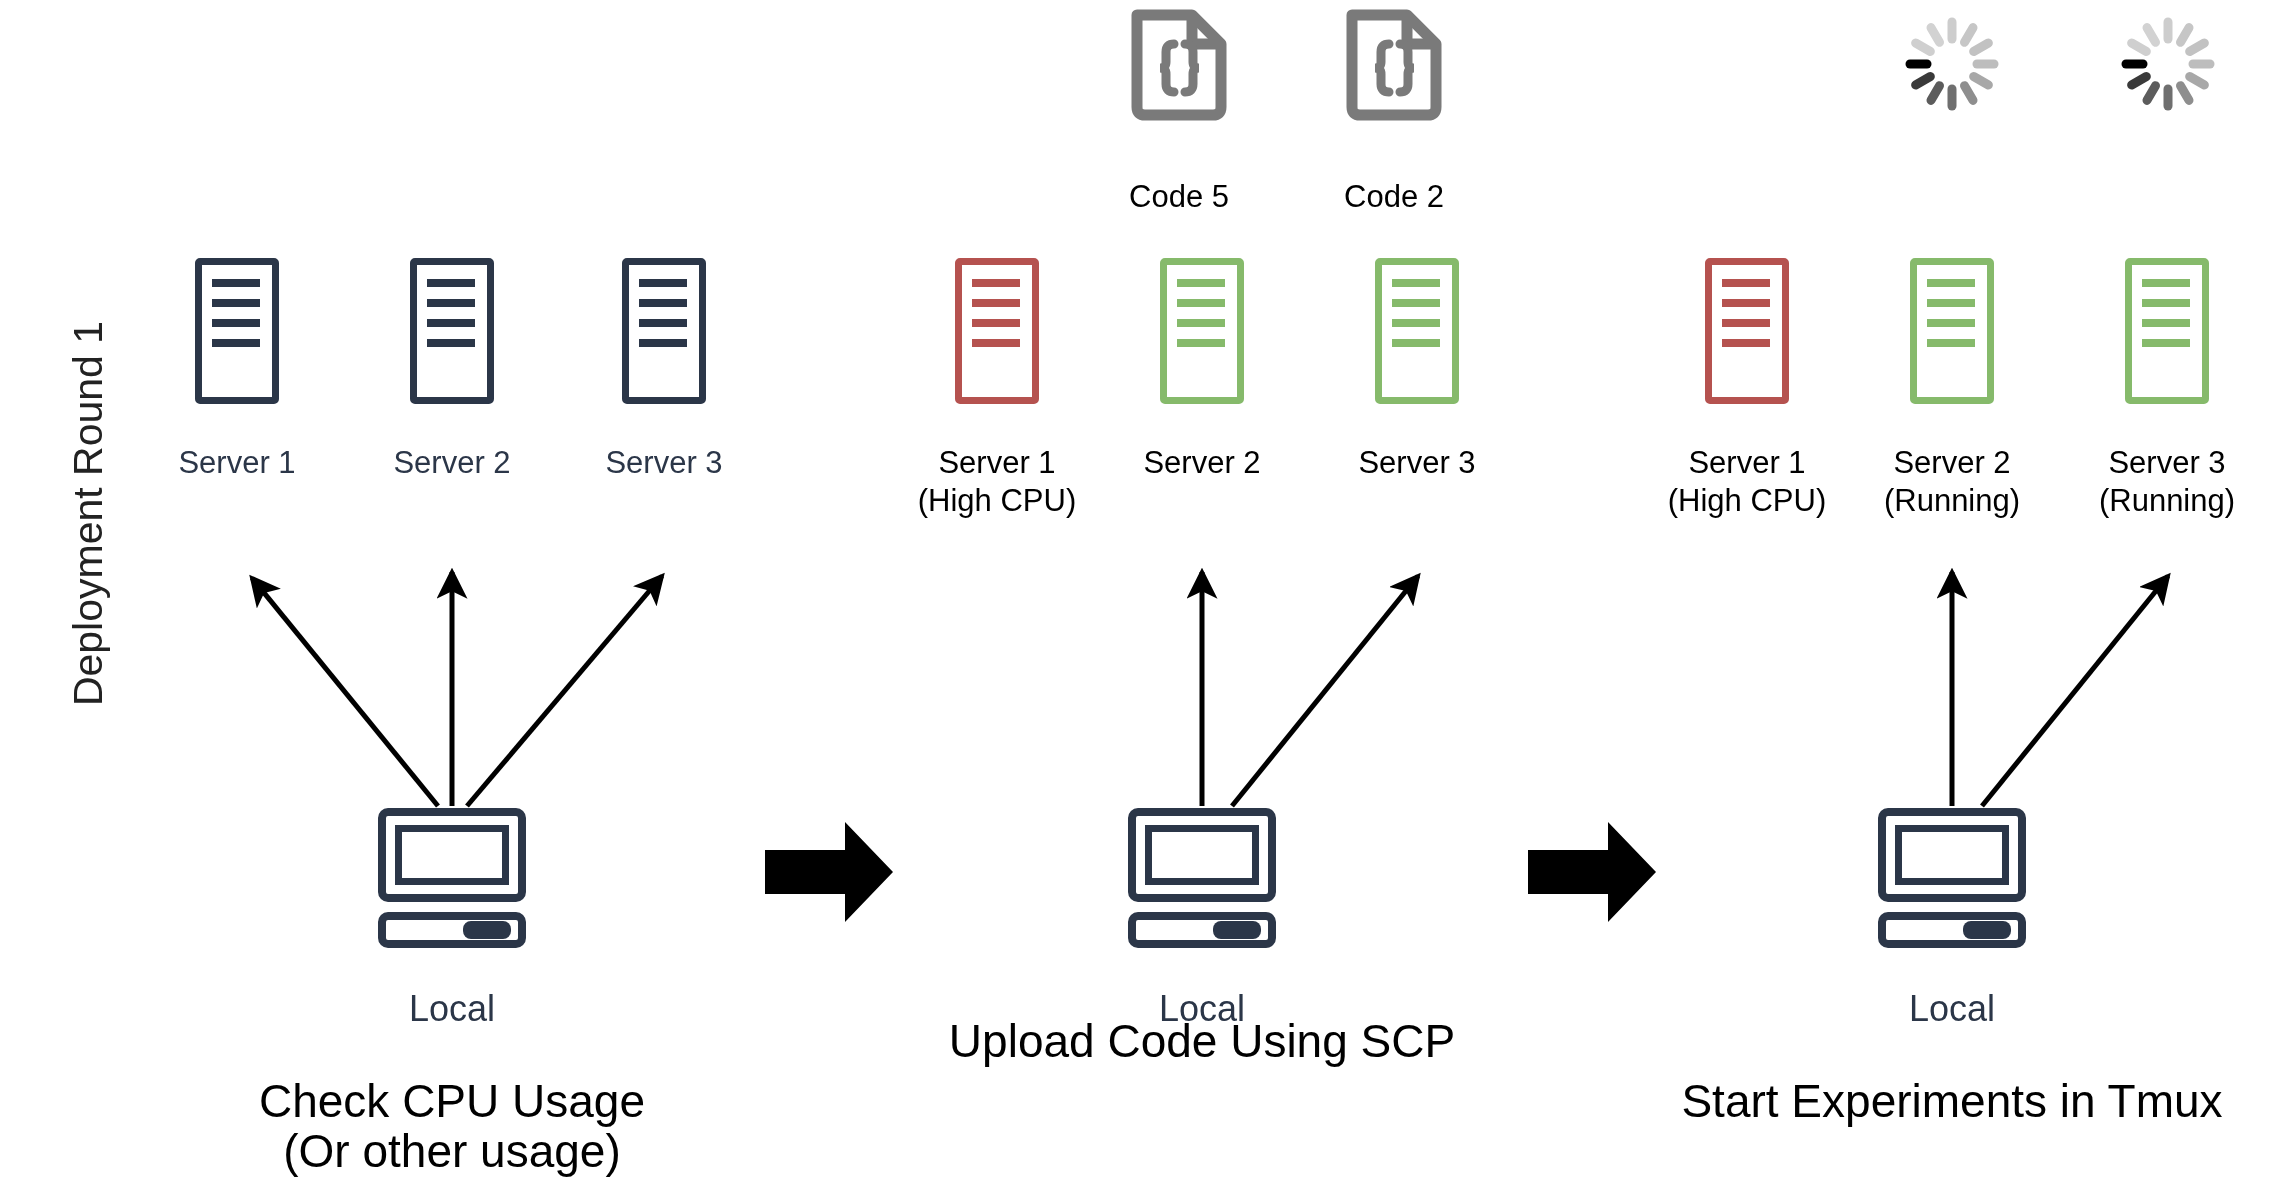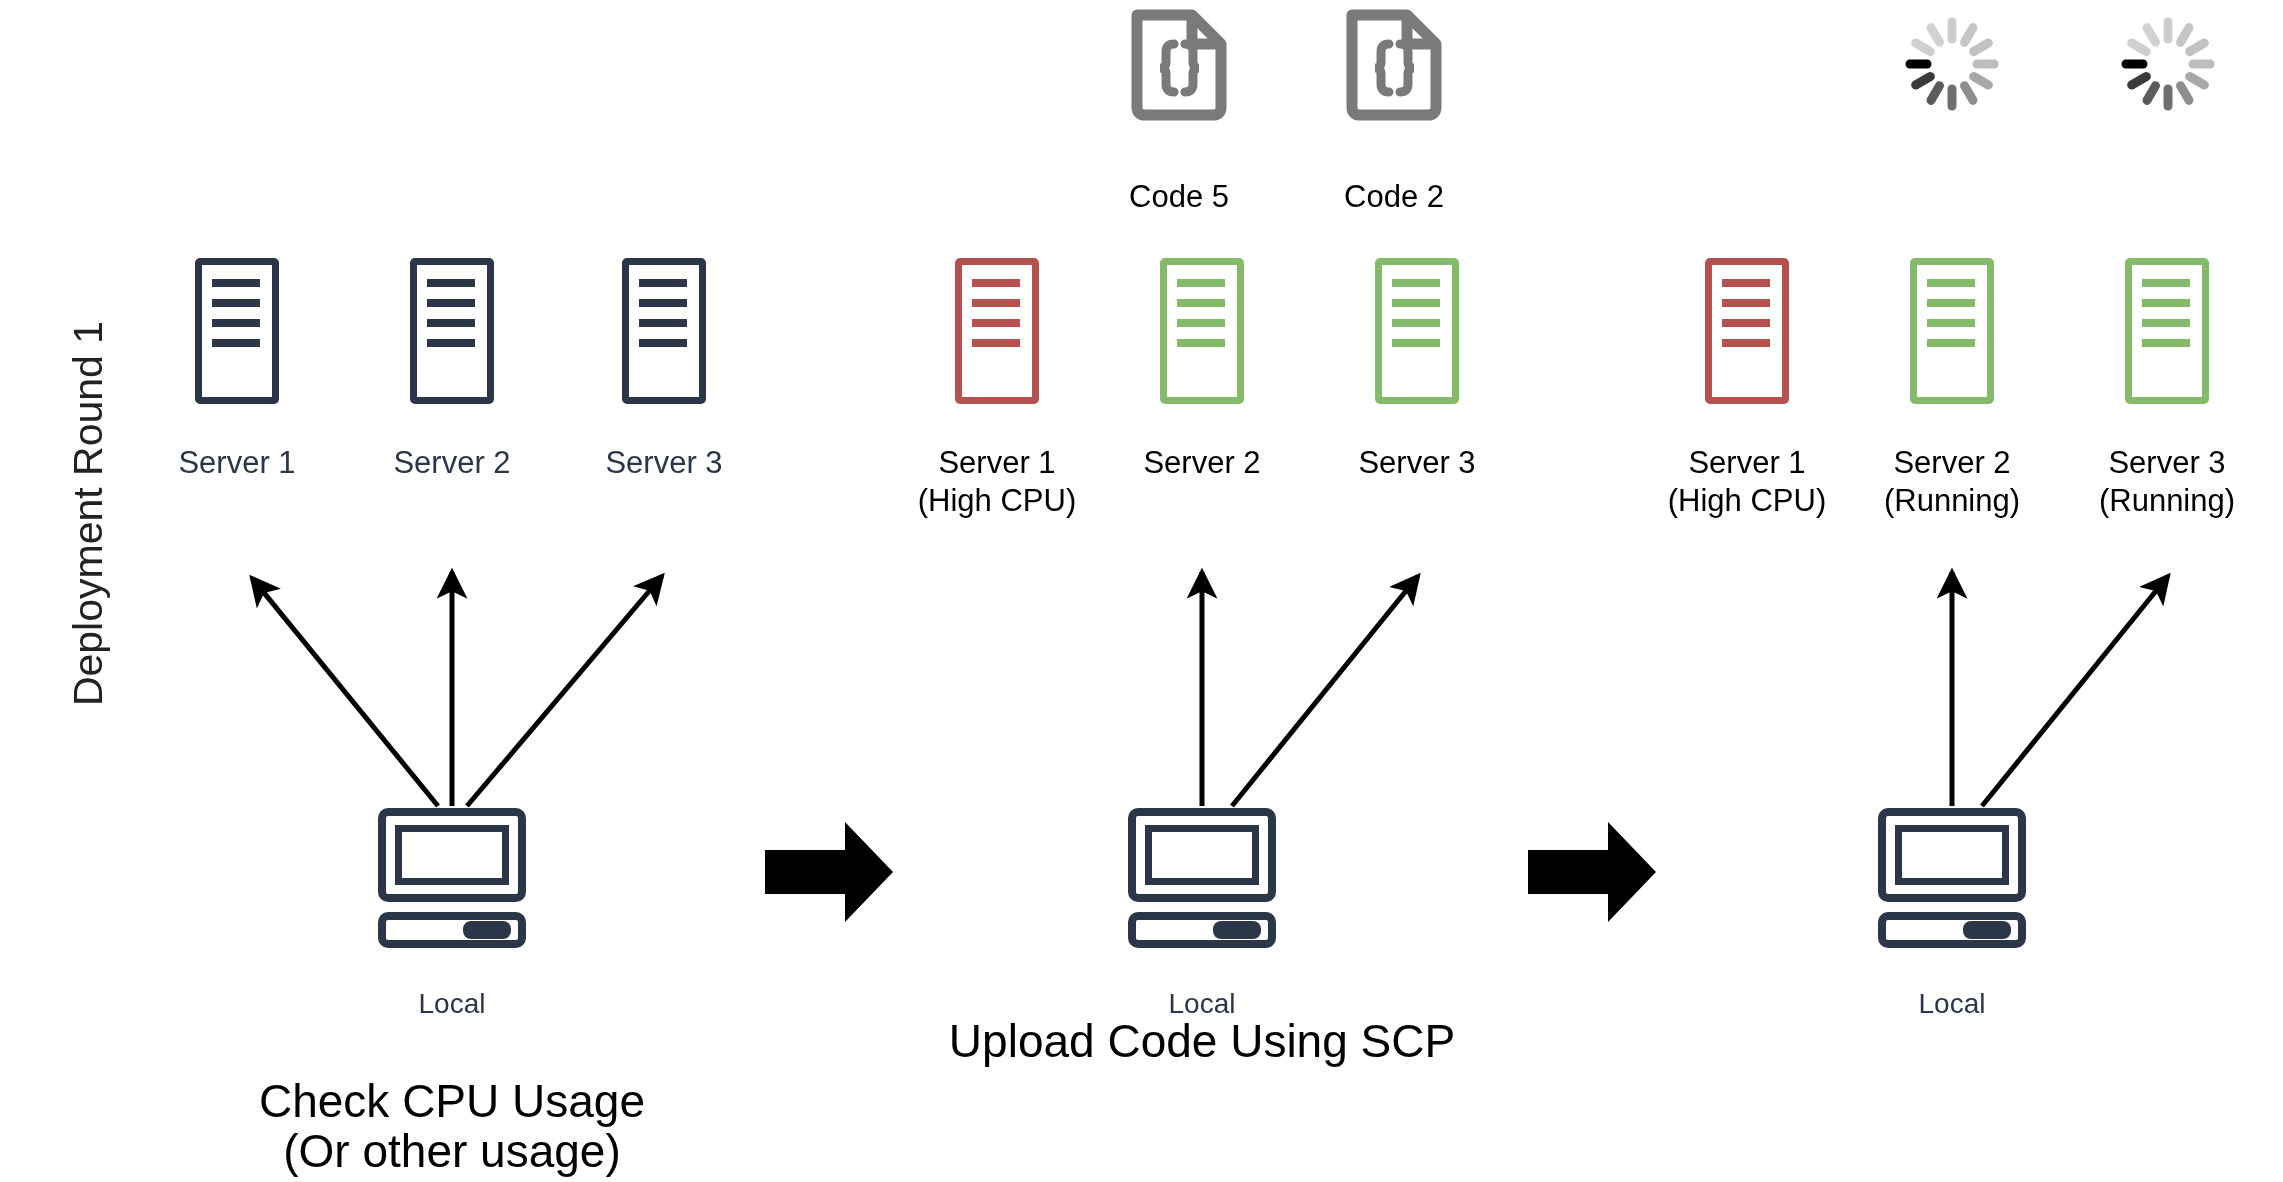--- a/index.html
+++ b/index.html
@@ -20,21 +20,21 @@
     font-size:41px;color:#222222;white-space:nowrap;
   }
 
   
   .node-label{
     text-align:center;font-size:31px;line-height:38px;white-space:pre-line;
   }
   .label-navy{color:#2b3648;}
   .label-black{color:#000000;}
   .local-label{
-    text-align:center;font-size:28px;color:#2b3648;width:260px;
+    text-align:center;font-size:36px;color:#2b3648;width:260px;
   }
   .panel-caption{
     text-align:center;font-size:46px;line-height:50px;color:#000000;
     white-space:pre-line;
   }
 
   
   .server{position:absolute;width:84px;height:146px;}
   .server .body{
     position:absolute;left:0;top:0;right:0;bottom:0;
@@ -291,14 +291,15 @@
 (Running)</div>
 
   <div class="computer" style="left:1878px;top:808px;">
     <div class="mon-out"></div>
     <div class="mon-in"></div>
     <div class="base"></div>
     <div class="slot"></div>
   </div>
   <div class="abs local-label" style="left:1822px;top:988px;">Local</div>
 
+  <div class="abs panel-caption" style="left:1652px;top:1076px;width:600px;">Start Experiments in Tmux</div>
 
 </div>
 
 </body></html>

